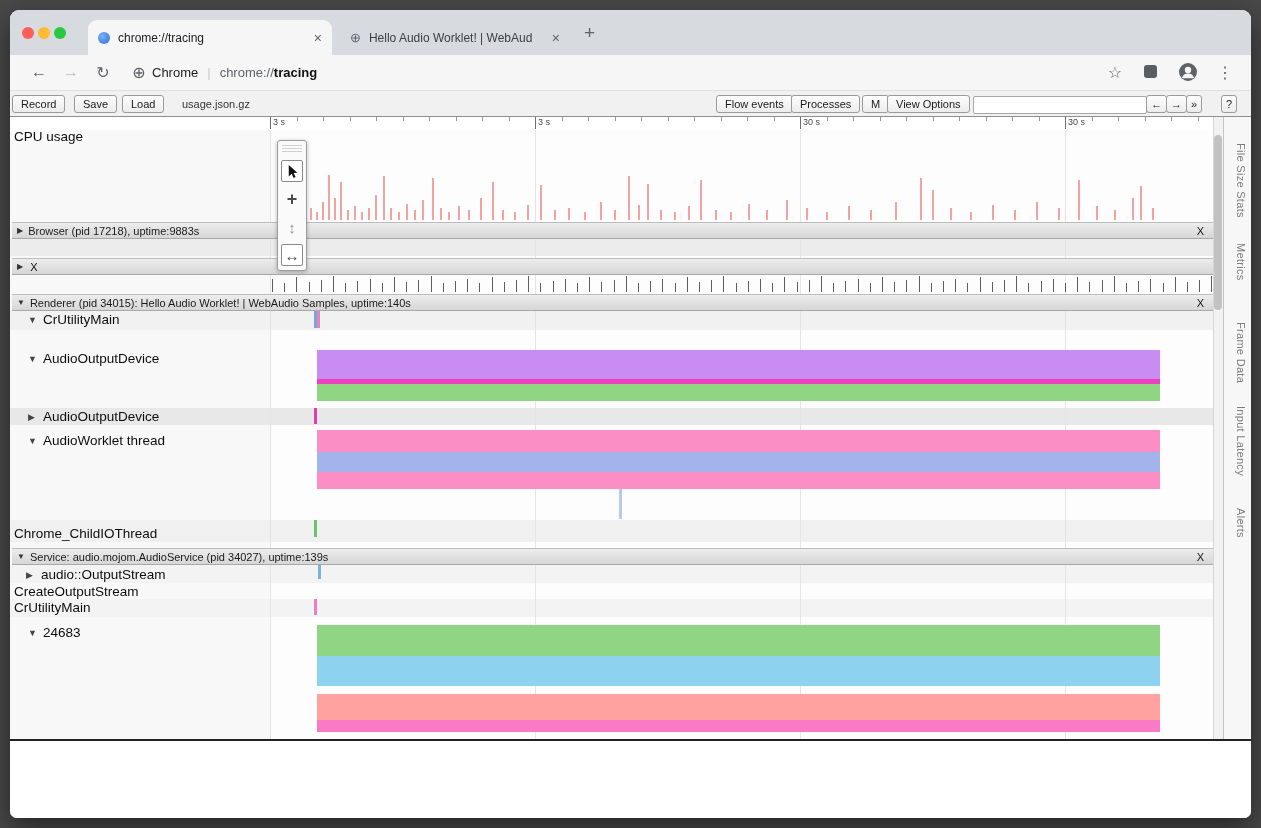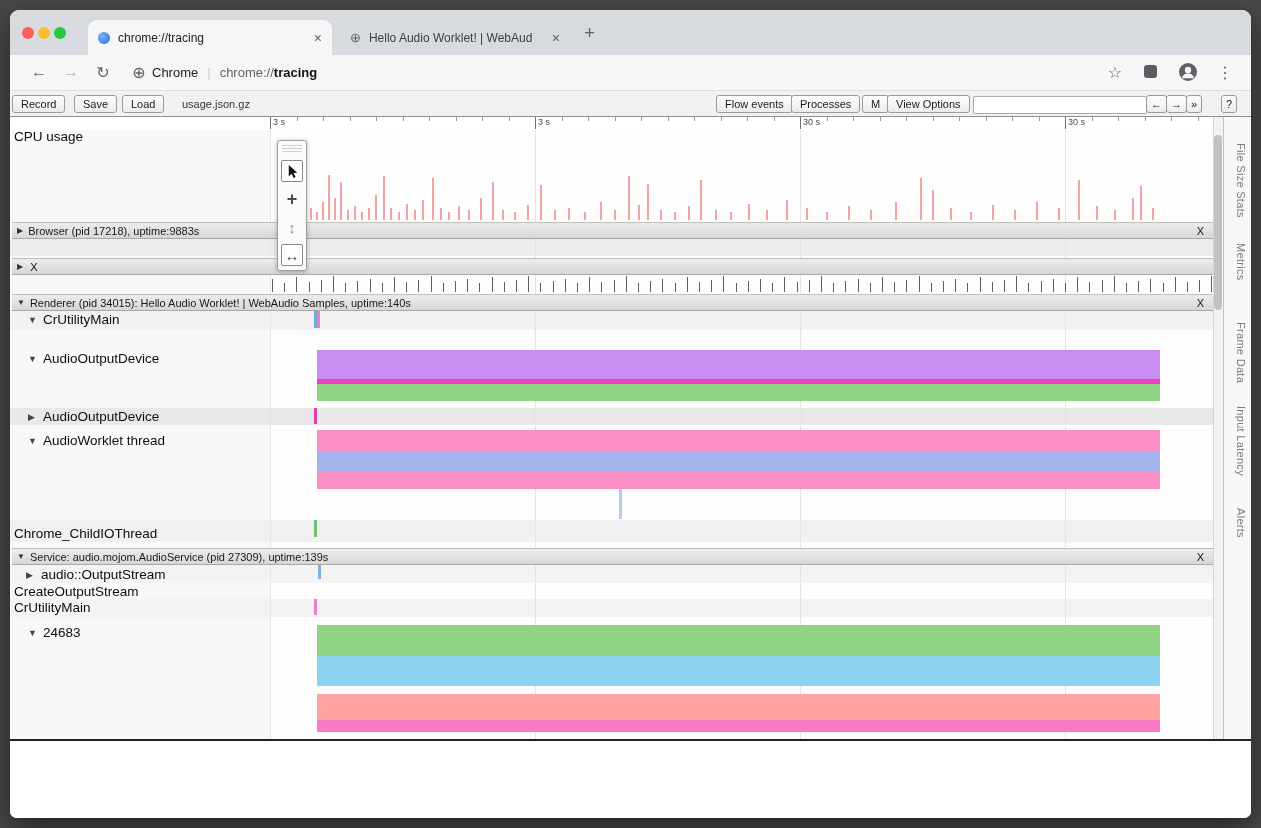--- a/index.html
+++ b/index.html
@@ -288,21 +288,21 @@
         <div class="parrow">▶</div>
         <div class="pclose">X</div>
       </div>
       <div class="phead" style="top: 284px;">
         <div class="parrow">▼</div>
         <div class="plabel">Renderer (pid 34015): Hello Audio Worklet! | WebAudio Samples, uptime:140s</div>
         <div class="pclose">X</div>
       </div>
       <div class="phead" style="top: 538px;">
         <div class="parrow">▼</div>
-        <div class="plabel">Service: audio.mojom.AudioService (pid 27309), uptime:139s</div>
+        <div class="plabel">Service: audio.mojom.AudioService (pid 34027), uptime:139s</div>
         <div class="pclose">X</div>
       </div>
       <div class="thread" style="left: 4px; top: 118px;">
         <div class="ttext">CPU usage</div>
       </div>
       <div class="thread" style="left: 18px; top: 301px;">
         <div class="tarrow">▼</div>
         <div class="ttext">CrUtilityMain</div>
       </div>
       <div class="thread" style="left: 18px; top: 340px;">

